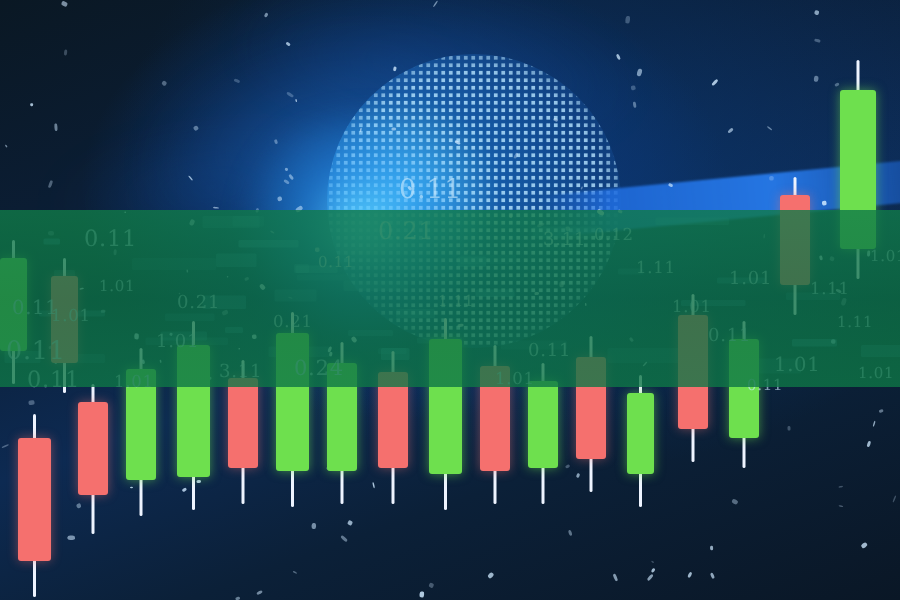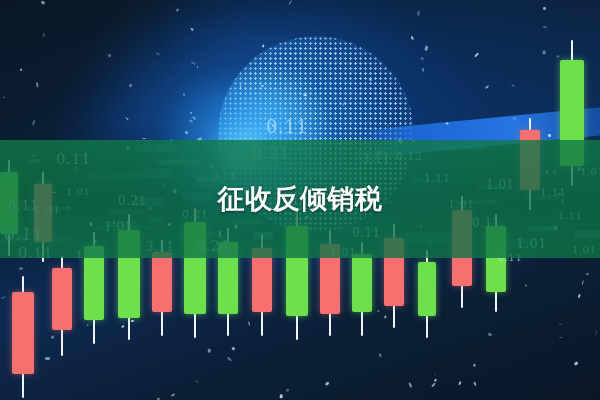--- a/index.html
+++ b/index.html
@@ -415,16 +415,15 @@
       <span class="num" style="left: 498px; top: 252px; font-size: 10px;">0.11</span>
       <span class="num" style="left: 572px; top: 244px; font-size: 10px;">1.01</span>
       <span class="num" style="left: 352px; top: 226px; font-size: 12px;">0.11</span>
       <span class="num" style="left: 330px; top: 246px; font-size: 11px;">1.01</span>
       <span class="num" style="left: 292px; top: 196px; font-size: 10px;">1.11</span>
     </div>
 
   <div class="green-band"></div>
 
   <div class="headline">
-    <div class="line">征收反倾销税</div>
   </div>
 
 </div>
 
 </body></html>

